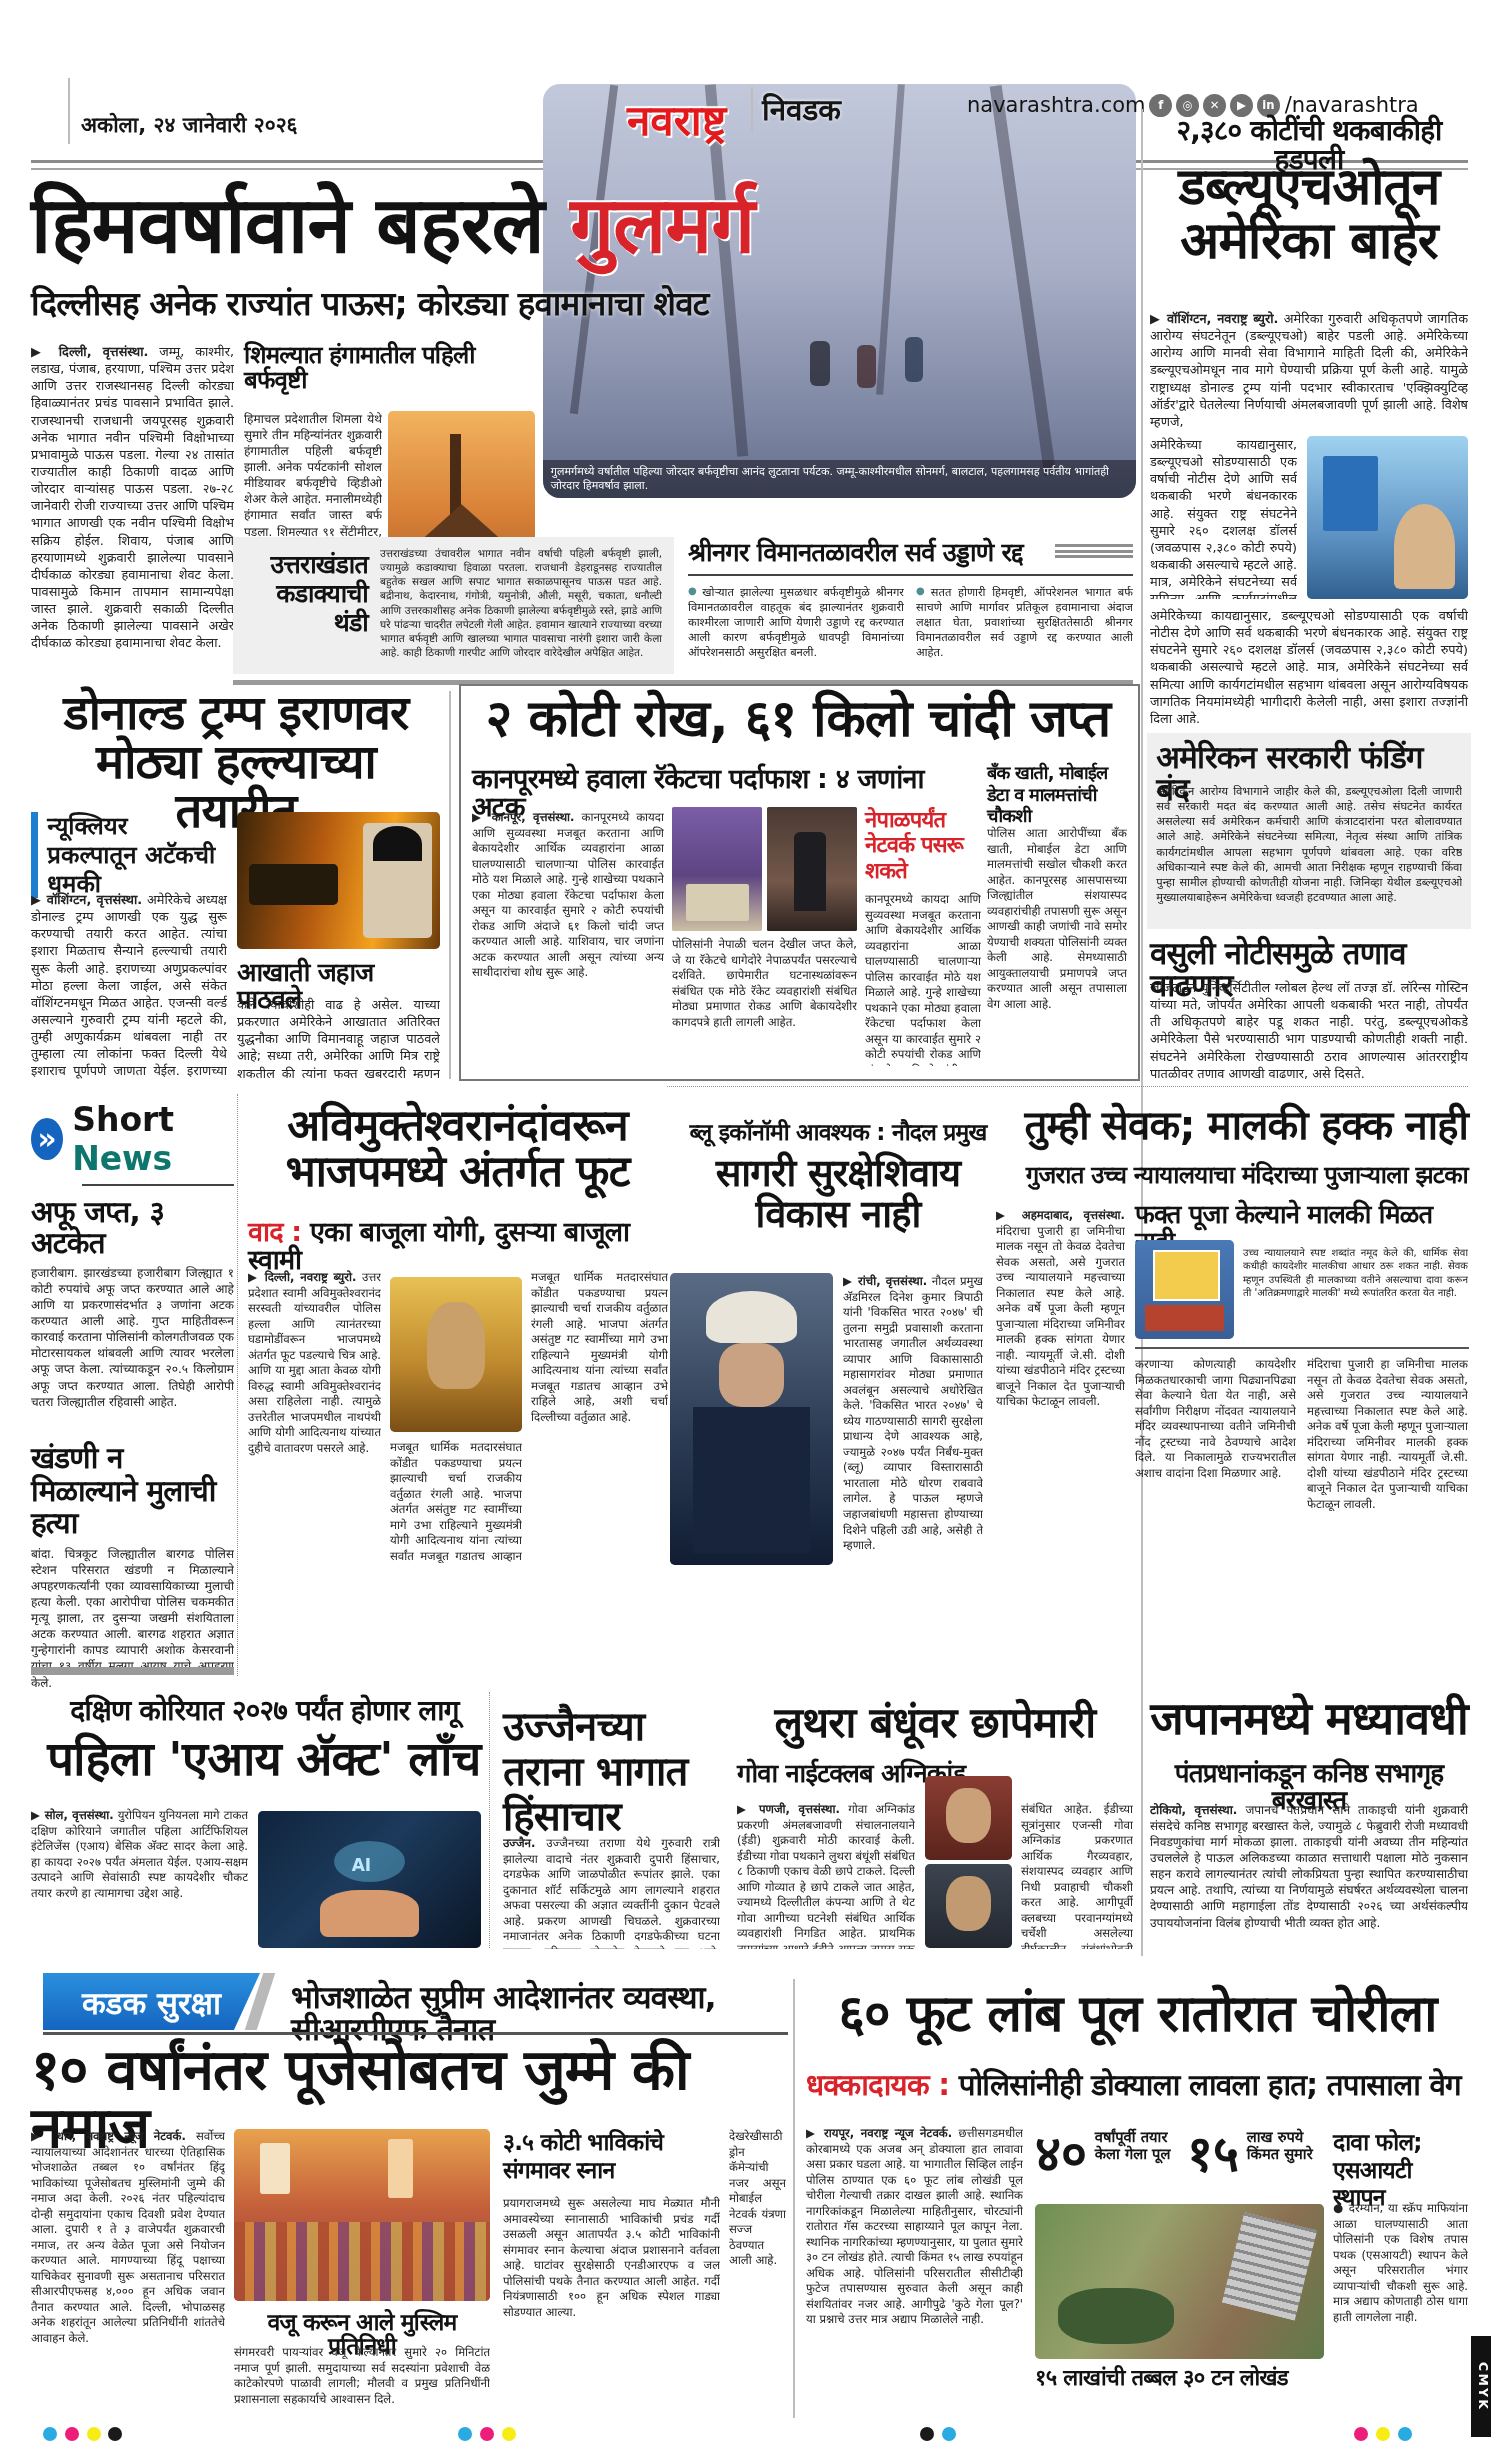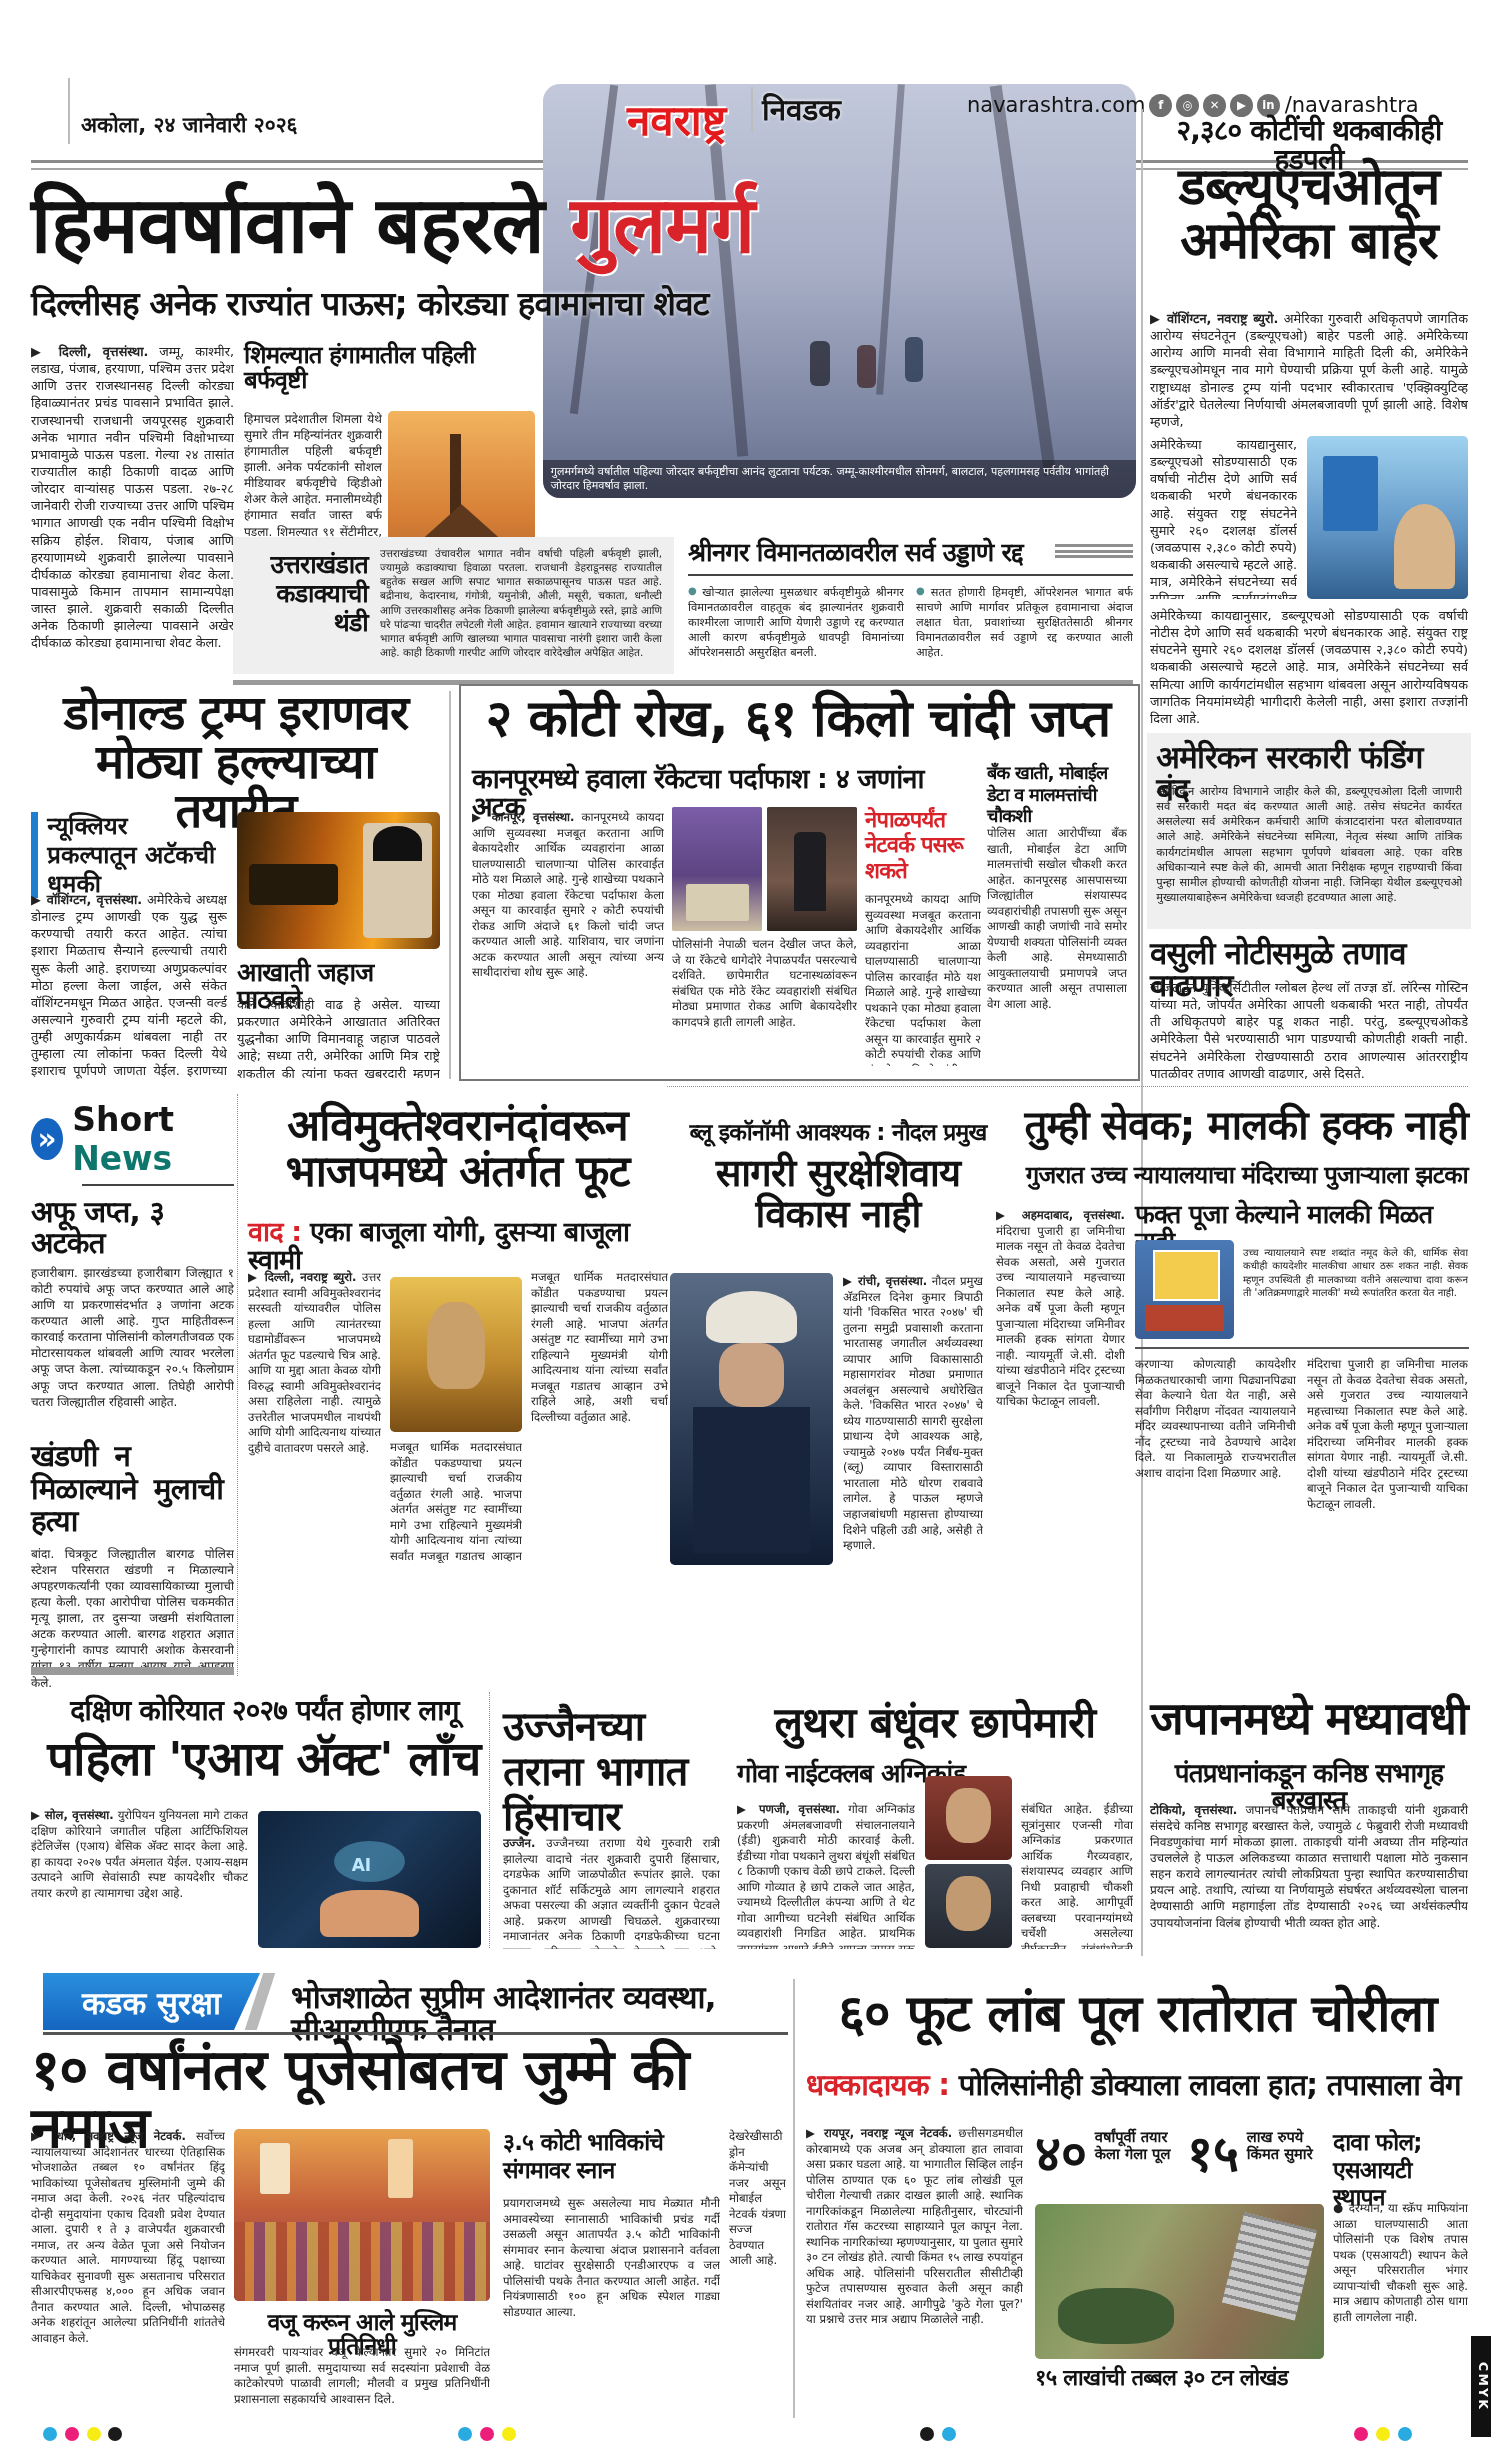--- a/index.html
+++ b/index.html
@@ -168,21 +168,21 @@
   <div class="abs dot-h" style="left:667px;top:1086px;width:801px;height:0;"></div>
 
   <div class="abs" style="left:31px;top:1100px;width:203px;">
     <div style="display:flex;align-items:center;gap:9.3px;">
       <span style="display:inline-flex;align-items:center;justify-content:center;width:42px;height:42px;border-radius:50%;background:#1565c0;color:#fff;font-size:29.5px;font-weight:bold;">»</span>
       <span style="font-size:33px;font-weight:bold;"><span>Short</span> <span style="color:#0f766e;">News</span></span>
     </div>
     <div style="height:2.3px;background:#444;margin:6.2px 0 11px 51px;"></div>
     <div class="hl" style="font-size:29.5px;">अफू जप्त, ३ अटकेत</div>
     <div class="body-text" style="margin-top:6.2px;height:165px;font-size:12px;">हजारीबाग. झारखंडच्या हजारीबाग जिल्ह्यात १ कोटी रुपयांचे अफू जप्त करण्यात आले आहे आणि या प्रकरणासंदर्भात ३ जणांना अटक करण्यात आली आहे. गुप्त माहितीवरून कारवाई करताना पोलिसांनी कोलगतीजवळ एक मोटारसायकल थांबवली आणि त्यावर भरलेला अफू जप्त केला. त्यांच्याकडून २०.५ किलोग्राम अफू जप्त करण्यात आला. तिघेही आरोपी चतरा जिल्ह्यातील रहिवासी आहेत.</div>
-    <div class="hl" style="font-size:29.5px;margin-top:12.4px;line-height:1.1;font-family:Liberation Mono, monospace;">खंडणी न मिळाल्याने मुलाची हत्या</div>
+    <div class="hl" style="font-size:29.5px;margin-top:12.4px;line-height:1.1;">खंडणी न मिळाल्याने मुलाची हत्या</div>
     <div class="body-text" style="margin-top:6.2px;height:186px;font-size:12px;">बांदा. चित्रकूट जिल्ह्यातील बारगढ पोलिस स्टेशन परिसरात खंडणी न मिळाल्याने अपहरणकर्त्यांनी एका व्यावसायिकाच्या मुलाची हत्या केली. एका आरोपीचा पोलिस चकमकीत मृत्यू झाला, तर दुसऱ्या जखमी संशयिताला अटक करण्यात आली. बारगढ शहरात अज्ञात गुन्हेगारांनी कापड व्यापारी अशोक केसरवानी यांचा १३ वर्षीय मुलगा आयुष याचे अपहरण केले.</div>
   </div>
   <div class="abs rule-gray" style="left:31px;top:1667px;width:203px;height:7.8px;"></div>
   <div class="abs dot-v" style="left:237px;top:1094px;width:0;height:582px;"></div>
 
   <div class="abs hl" style="left:248px;top:1102px;width:419px;font-size:43px;text-align:center;line-height:1.08;">अविमुक्तेश्वरानंदांवरून भाजपमध्ये अंतर्गत फूट</div>
   <div class="abs hl" style="left:248px;top:1218px;width:419px;font-size:27px;">
     <span class="red">वाद :</span><span> एका बाजूला योगी, दुसऱ्या बाजूला स्वामी</span>
   </div>
   <div class="abs body-text" style="left:248px;top:1270px;width:133px;height:295px;font-size:11.6px;">

